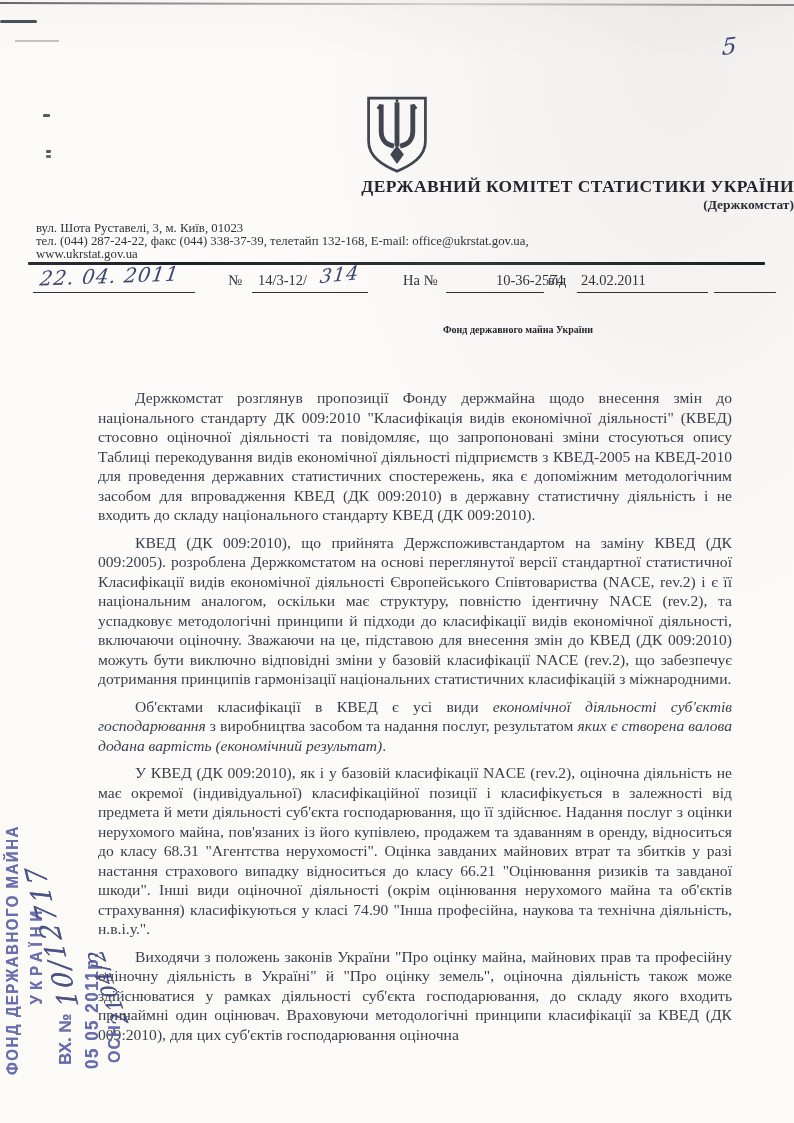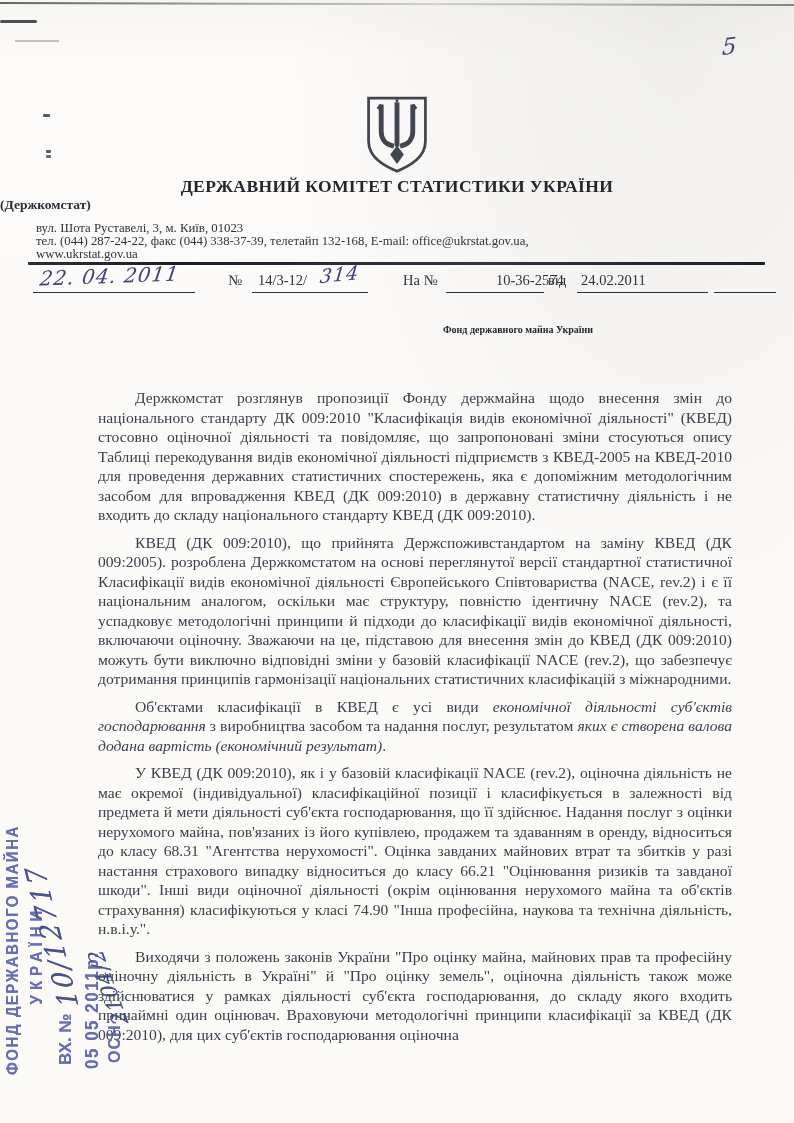--- a/index.html
+++ b/index.html
@@ -16,23 +16,23 @@
     background:linear-gradient(90deg,#3f3f44 0%,#8a8a8c 30%,#c9c8c4 55%,#9a9a9c 80%,#6a6a70 100%);opacity:.8;transform:rotate(.15deg);}
   .scan-dash1{position:absolute;top:20px;left:0;width:37px;height:3px;background:#4a4f5c;border-radius:2px;}
   .scan-dash2{position:absolute;top:40px;left:15px;width:44px;height:2px;background:#b4b3af;opacity:.8;}
   .speck1{position:absolute;top:114px;left:43px;width:7px;height:3px;background:#5a5a5e;border-radius:1px;}
   .speck2{position:absolute;top:150px;left:46px;width:5px;height:3px;background:#5a5a5e;border-radius:1px;box-shadow:0 5px 0 #6a6a6e;}
   
   .hand{font-family:"DejaVu Serif",serif;font-style:italic;color:#3b4473;letter-spacing:1px;}
   .pagenum{position:absolute;top:33px;left:722px;font-size:23px;transform:rotate(-6deg) skewX(-8deg);}
   
   .emblem{position:absolute;top:95px;left:354px;width:86px;height:80px;}
-  .org-name{position:absolute;top:176px;left:0;width:100%;text-align:center;
+  .org-name{position:absolute;top:176px;left:0;width:100%;text-align:right;
     font-weight:bold;font-size:17.5px;letter-spacing:.4px;color:#23262e;}
-  .org-short{position:absolute;top:197px;left:0;width:100%;text-align:left;font-weight:bold;font-size:13.5px;color:#2a2d36;}
+  .org-short{position:absolute;top:197px;left:0;width:100%;text-align:right;font-weight:bold;font-size:13.5px;color:#2a2d36;}
   .addr{position:absolute;top:222px;left:0;width:100%;font-size:12.8px;line-height:13.2px;color:#2f333d;margin-left:36px;}
   .rule{position:absolute;top:262px;left:28px;width:737px;height:3px;
     background:linear-gradient(90deg,#2a2d35 0%,#1d2028 20%,#33363e 60%,#1d2028 100%);border-radius:1px;}
   
   .ref{position:absolute;font-size:14.5px;color:#2e323c;white-space:nowrap;}
   .uline{position:absolute;height:0;border-bottom:1.6px solid #2b2f3a;}
   .ref-date{position:absolute;top:264px;left:40px;font-size:20px;transform:rotate(-2deg) skewX(-10deg);white-space:nowrap;}
   .ref-num-hand{position:absolute;top:263px;left:320px;font-size:19px;transform:rotate(-6deg) skewX(-12deg);}
   
   .addressee{position:absolute;top:324px;left:443px;font-weight:bold;font-size:10px;color:#23262e;}

